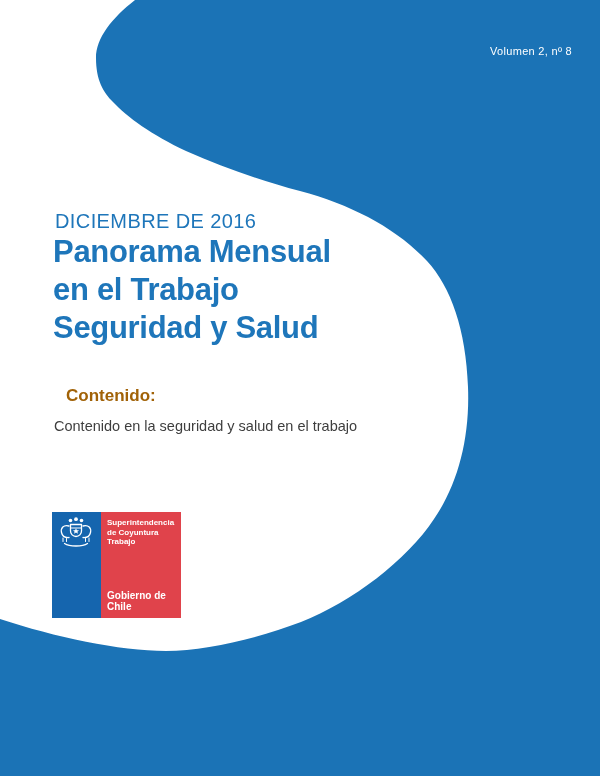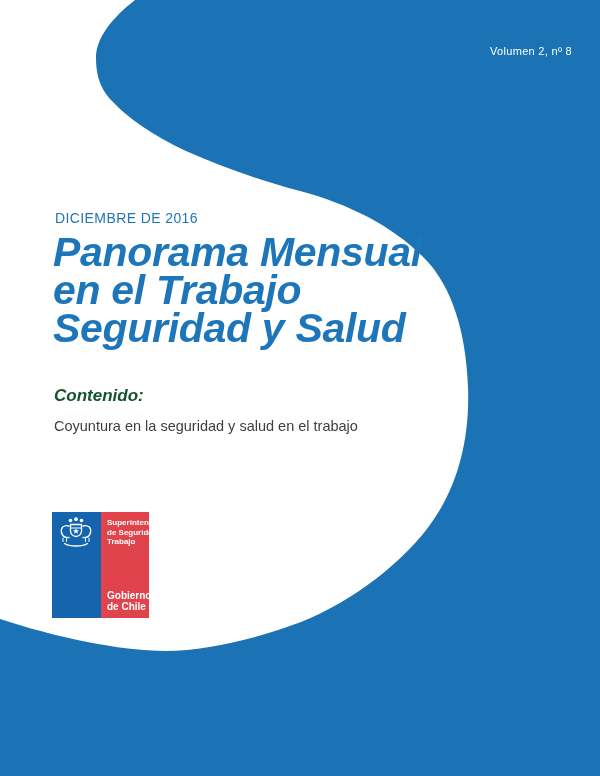--- a/index.html
+++ b/index.html
@@ -26,52 +26,50 @@
     top: 20px; right: 28px;
     color: #ffffff;
     font-size: 11px;
     letter-spacing: 0.3px;
     margin-top: 25px;
   }
   .date-label {
     position: absolute;
     left: 55px; top: 210px;
     color: #1E76BA;
-    font-size: 14px;
+    font-size: 20px;
     letter-spacing: 0.4px;
     text-align: right;
   }
   .cover-title {
     position: absolute;
     left: 53px; top: 233px;
     color: #1E76BA;
-    font-size: 41px;
+    font-size: 31px;
     font-weight: bold;
     line-height: 38px;
     letter-spacing: -0.3px;
-    font-style: italic;
   }
   .contents-heading {
     position: absolute;
-    left: 54px; top: 386px;
-    color: #14532d;
+    left: 66px; top: 386px;
+    color: #a16207;
     font-size: 17px;
     font-weight: bold;
-    font-style: italic;
   }
   .contents-item {
     position: absolute;
     left: 54px; top: 418px;
     color: #3e3e3e;
     font-size: 14.5px;
   }
   .gov-logo {
     position: absolute;
     left: 52px; top: 512px;
-    width: 97px; height: 106px;
+    width: 129px; height: 106px;
     display: flex;
   }
   .logo-blue-half {
     width: 49px; height: 106px;
     background: #1565AE;
     position: relative;
     flex: none;
   }
   .logo-red-half {
     flex: 1;
@@ -124,21 +122,21 @@
   <div class="date-label">DICIEMBRE DE 2016</div>
 
   <div class="cover-title">
     <div>Panorama Mensual</div>
     <div>en el Trabajo</div>
     <div>Seguridad y Salud</div>
   </div>
 
   <div class="contents-heading">Contenido:</div>
 
-  <div class="contents-item">Coyuntura en la seguridad y salud en el trabajo</div>
+  <div class="contents-item">Contenido en la seguridad y salud en el trabajo</div>
 
   <div class="gov-logo">
     <div class="logo-blue-half">
 
       <svg class="coat-of-arms" viewBox="0 0 38 33" aria-hidden="true">
         <g stroke="#ffffff" stroke-width="1.3" fill="none" stroke-linecap="round" stroke-linejoin="round">
 
           <circle cx="13.5" cy="4.5" r="1.8" fill="#ffffff" stroke="none"></circle>
           <circle cx="19" cy="3.2" r="1.9" fill="#ffffff" stroke="none"></circle>
           <circle cx="24.5" cy="4.5" r="1.8" fill="#ffffff" stroke="none"></circle>
@@ -154,20 +152,20 @@
           <path d="M26 10 C31.5 8.5 34.5 12 33.5 16.5 C32.8 19.8 29.8 21.8 26 21.5"></path>
           <path d="M32 22 L32 25.5 M28.5 22.5 L28.5 25.5" stroke-width="1"></path>
 
           <path d="M7.5 27.5 C12.5 30.8 25.5 30.8 30.5 27.5"></path>
         </g>
       </svg>
     </div>
     <div class="logo-red-half">
       <div class="logo-institution">
         <div>Superintendencia</div>
-        <div>de Seguridad</div>
+        <div>de Coyuntura</div>
         <div>Trabajo</div>
       </div>
       <div class="logo-government">Gobierno de Chile</div>
     </div>
   </div>
 
 </div>
 
 </body></html>

